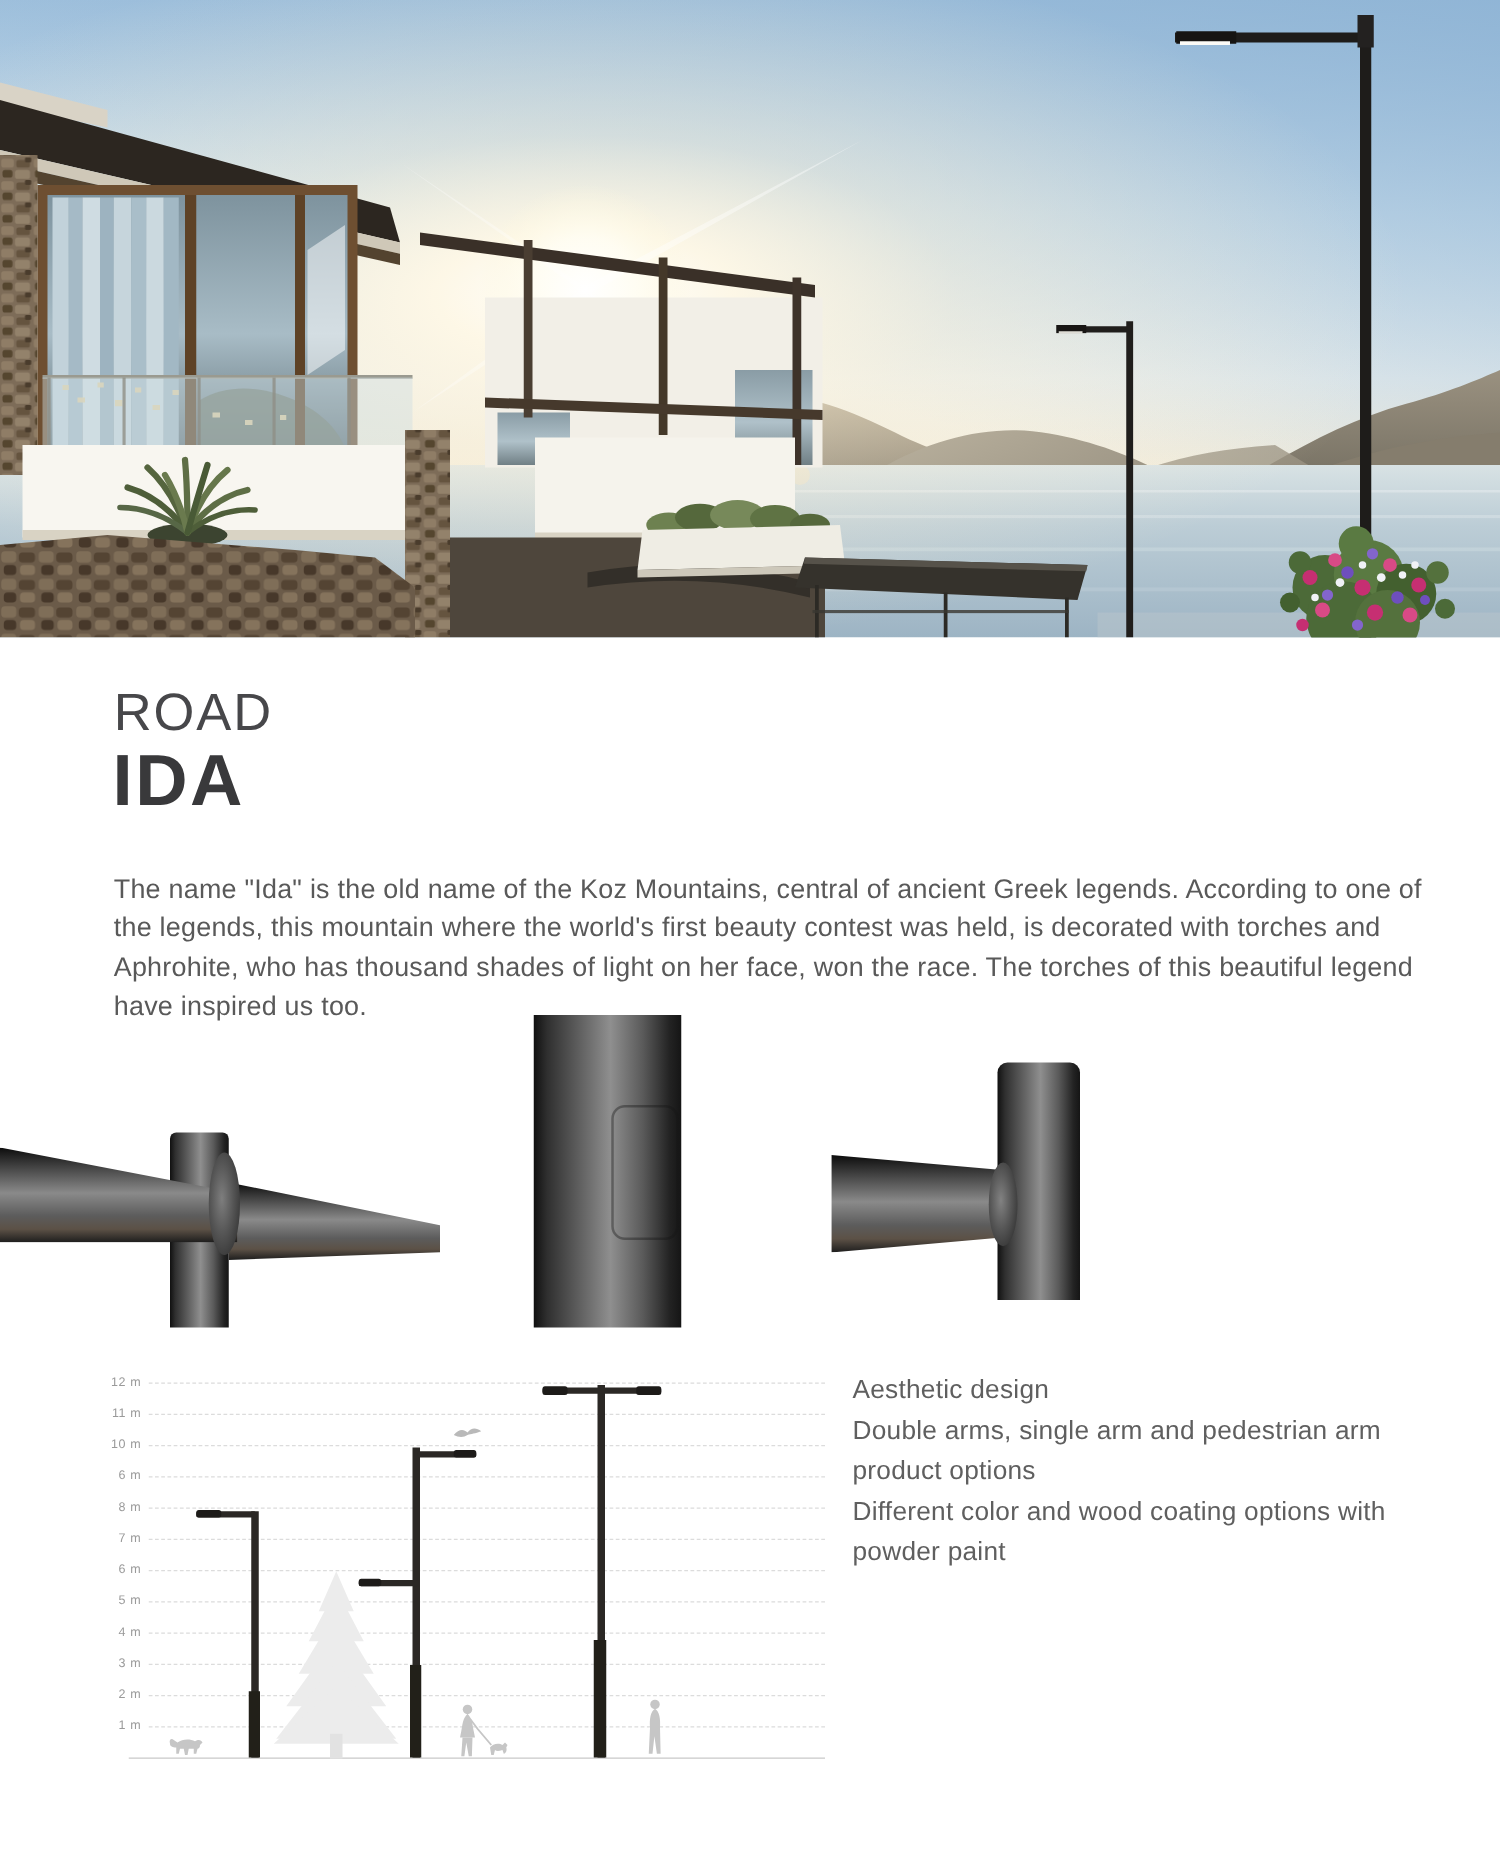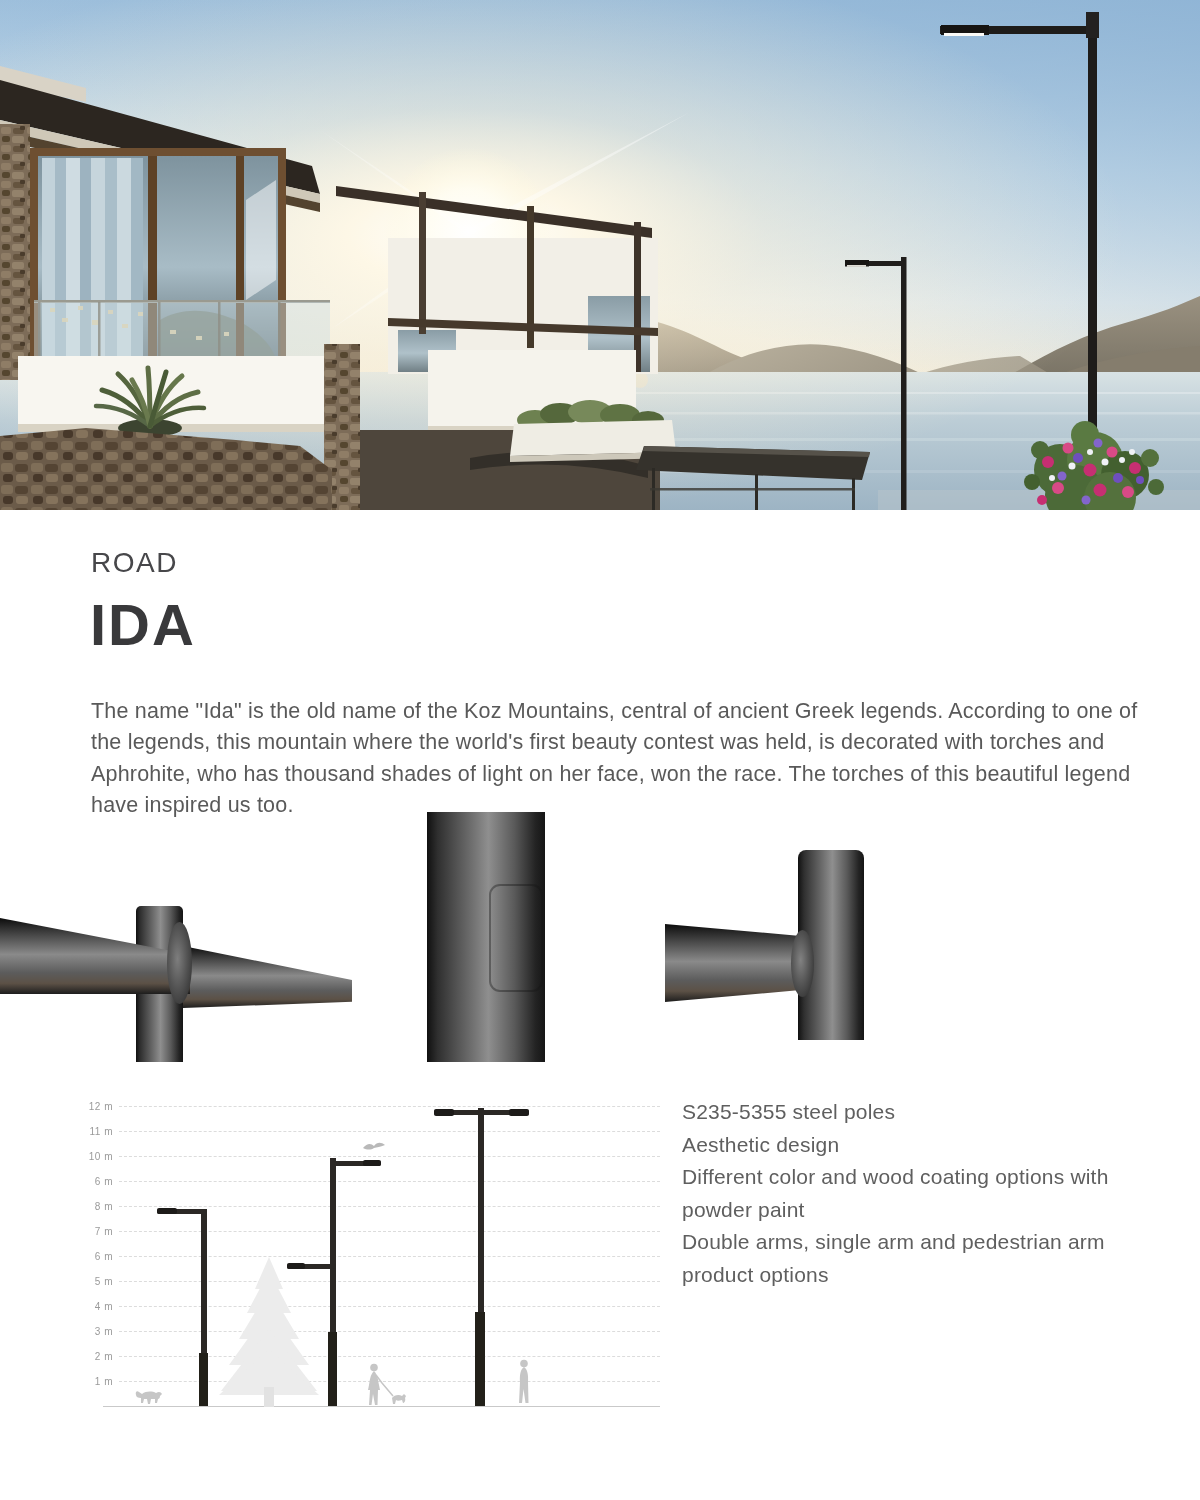--- a/index.html
+++ b/index.html
@@ -3,21 +3,21 @@
 <meta charset="utf-8">
 <style>
   html,body{margin:0;padding:0;background:#fff;}
   .page{position:relative;width:1200px;height:1500px;background:#ffffff;overflow:hidden;
         font-family:"Liberation Sans",sans-serif;}
 
   
   .hero{position:absolute;left:0;top:0;width:1200px;height:510px;}
 
   
-  .title-cat{position:absolute;left:91px;top:549px;font-size:28px;font-weight:400;
+  .title-cat{position:absolute;left:91px;top:549px;font-size:42px;font-weight:400;
              color:#47474a;letter-spacing:1.5px;line-height:1;}
   .title-prod{position:absolute;left:90px;top:596px;font-size:58px;font-weight:800;
               color:#39393b;letter-spacing:2px;line-height:1;}
 
   
   .desc{position:absolute;left:91px;top:674px;width:1062px;font-size:21.5px;
         line-height:31.5px;color:#595959;font-weight:400;letter-spacing:0.2px;}
 
   
   .cyl-v{background:linear-gradient(90deg,#101010 0%,#2f2f2f 9%,#6f6f6f 38%,#8f8f8f 52%,#5a5a5a 74%,#232323 92%,#151515 100%);}
@@ -426,19 +426,18 @@
 
     <svg class="sil" style="left:430px;top:274px" width="18" height="47" viewBox="0 0 18 47">
       <g fill="#c6c6c6">
         <circle cx="9" cy="4.5" r="3.8"></circle>
         <path d="M9,8 C5.5,10 4.5,16 5,23 L4,44 L7,44 L8.5,30 L10.5,44 L13.5,44 L13,23 C13.5,16 12.5,10 9,8 Z"></path>
       </g>
     </svg>
   </div>
 
   <ul class="features">
-    <li>S235-5355 steel poles</li>
     <li>Aesthetic design</li>
+    <li>Double arms, single arm and pedestrian arm product options</li>
     <li>Different color and wood coating options with powder paint</li>
-    <li>Double arms, single arm and pedestrian arm product options</li>
   </ul>
 
 </div>
 
 </body></html>

